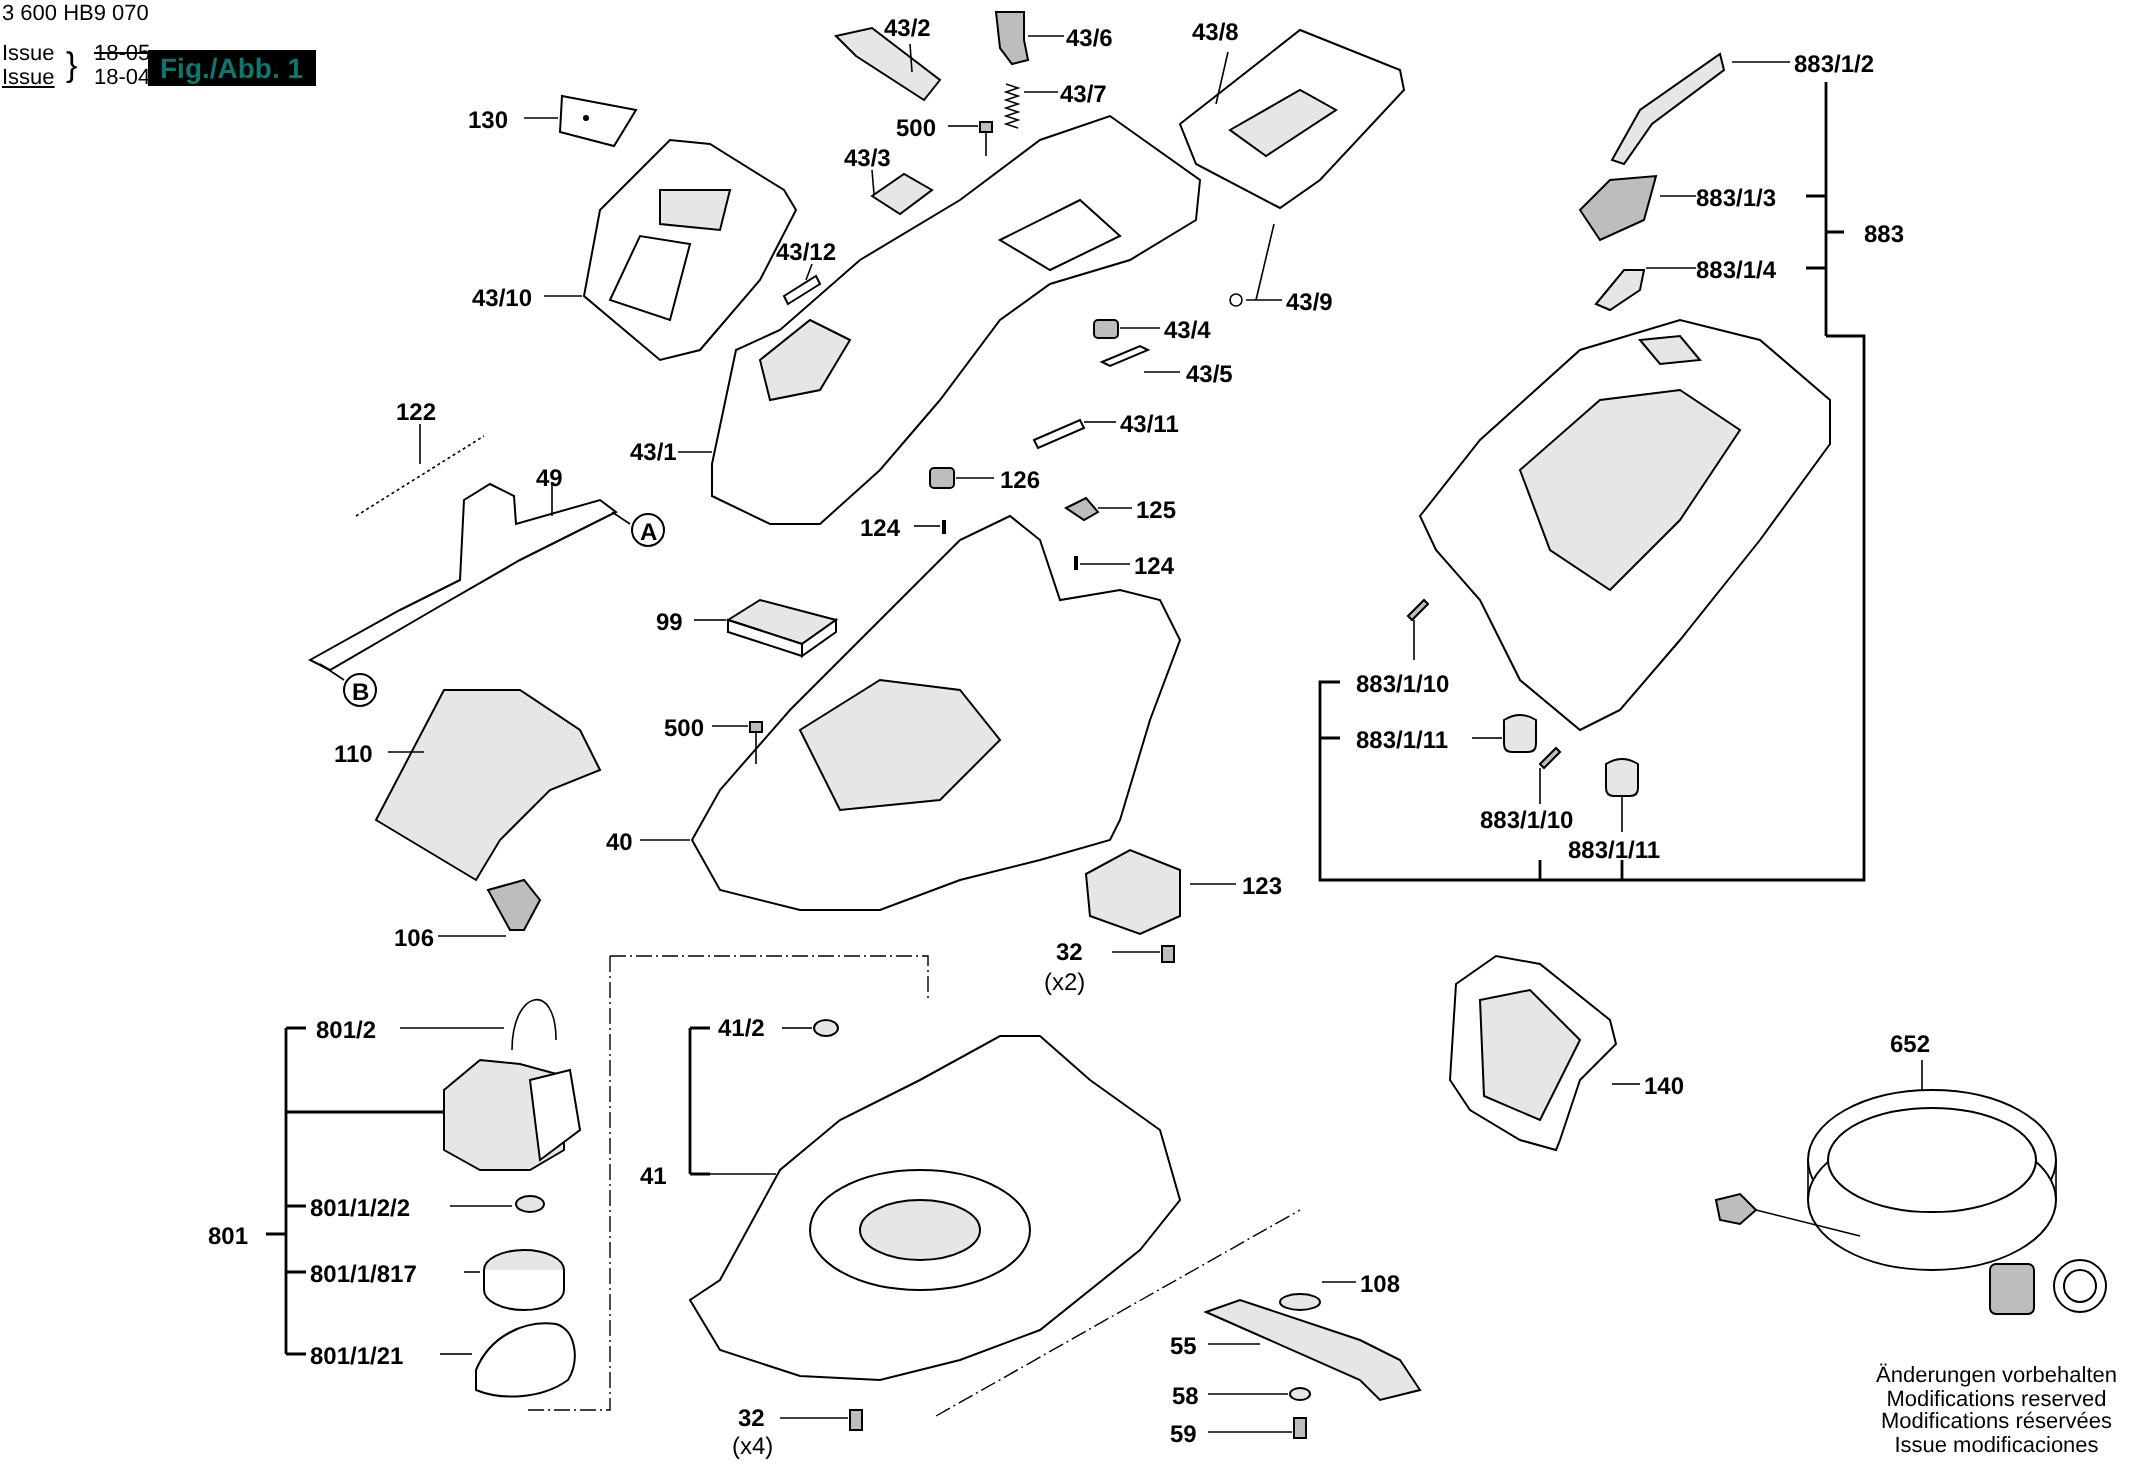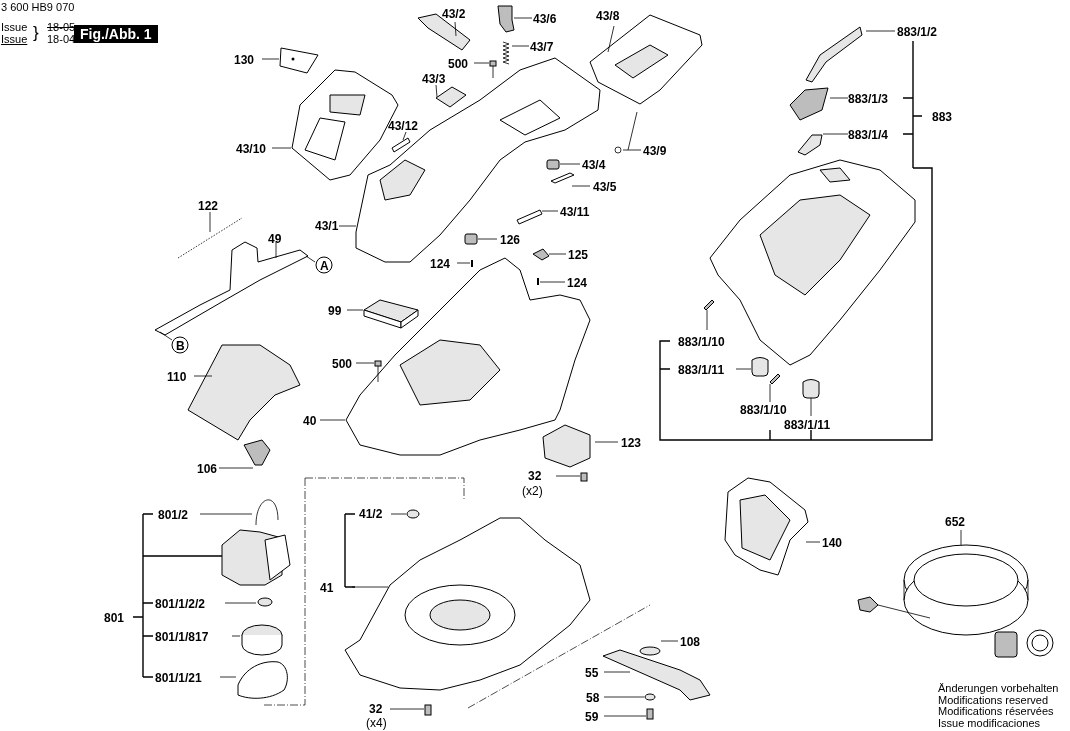--- a/index.html
+++ b/index.html
@@ -1,21 +1,21 @@
 <!DOCTYPE html>
 <html><head>
 <meta charset="utf-8">
 <style>
   html,body{margin:0;padding:0;background:#fff;}
   body{width:1070px;height:731px;position:relative;overflow:hidden;font-family:"Liberation Sans",sans-serif;color:#000;}
   #canvas{position:absolute;left:0;top:0;width:1070px;height:731px;}
   .hdr{position:absolute;font-size:11px;line-height:12px;}
-  .fig{position:absolute;left:74px;top:25px;background:#000;color:#ffffff;font-weight:bold;font-size:14px;padding:1px 6px;line-height:16px;}
+  .fig{position:absolute;left:74px;top:25px;background:#000;color:#0f766e;font-weight:bold;font-size:14px;padding:1px 6px;line-height:16px;}
   .strike{text-decoration:line-through;}
-  .notes{position:absolute;left:938px;top:683px;font-size:11px;line-height:11.5px;}
+  .notes{position:absolute;left:938px;top:683px;font-size:11px;line-height:11.5px;text-align:center;}
   svg text{font-family:"Liberation Sans",sans-serif;}
   .lbl{font-size:12px;font-weight:bold;}
   .lbln{font-size:12px;}
   .ld{stroke:#000;stroke-width:0.8;fill:none;}
   .br{stroke:#000;stroke-width:1.4;fill:none;}
   .part{stroke:#000;stroke-width:1;fill:#fff;}
   .partg{stroke:#000;stroke-width:1;fill:#e6e6e6;}
   .partd{stroke:#000;stroke-width:1;fill:#bdbdbd;}
   .dash{stroke:#000;stroke-width:0.7;fill:none;stroke-dasharray:8 2 1 2;}
 </style>

